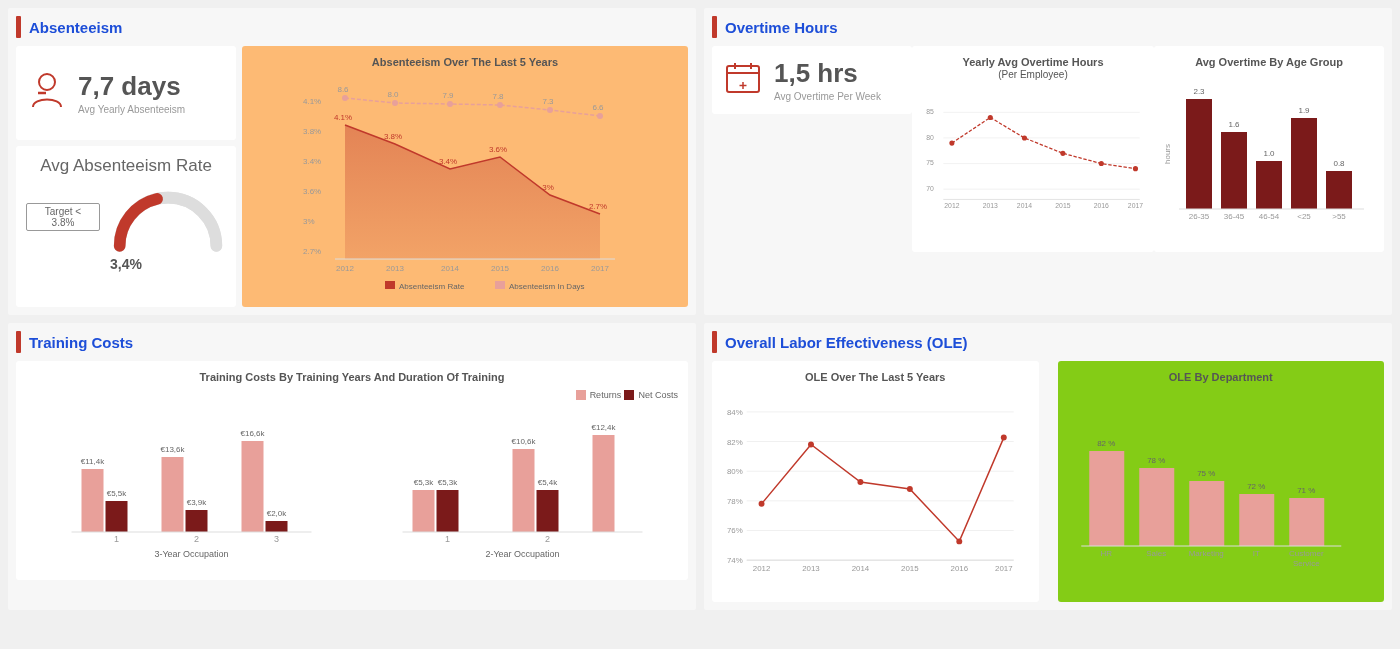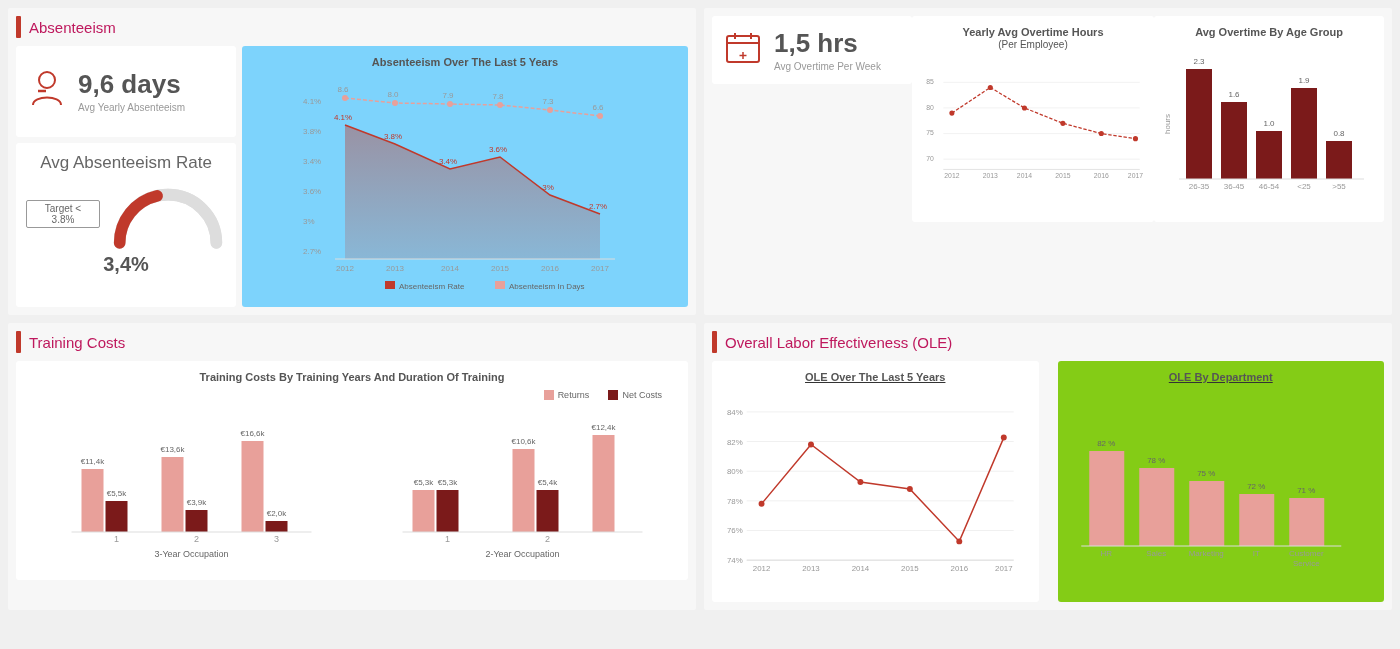--- a/index.html
+++ b/index.html
@@ -30,22 +30,22 @@
       margin-bottom: 8px;
     }
     .section-bar {
       width: 5px;
       height: 22px;
       background: #c0392b;
       border-radius: 1px;
     }
     .section-title {
       font-size: 15px;
-      font-weight: 400;
-      color: #be185d;
+      font-weight: 700;
+      color: #1d4ed8;
     }
 
     
     .absenteeism-content {
       display: grid;
       grid-template-columns: 220px 1fr;
       grid-template-rows: auto auto;
       gap: 6px;
     }
     .stat-card {
@@ -75,21 +75,21 @@
       border-radius: 3px;
       padding: 10px;
       text-align: center;
     }
     .gauge-title {
       font-size: 17px;
       color: #666;
       margin-bottom: 6px;
     }
     .gauge-value-display {
-      font-size: 20px;
+      font-size: 14px;
       font-weight: 700;
       color: #555;
       text-align: center;
       margin-top: 4px;
     }
     .target-label {
       display: inline-block;
       border: 1px solid #999;
       padding: 2px 6px;
       font-size: 10px;
@@ -119,30 +119,29 @@
       background: white;
       border-radius: 3px;
       padding: 10px;
     }
 
     
     .ole-content {
       display: grid;
       grid-template-columns: 1fr 1fr;
       gap: 19px;
-      text-decoration: underline;
     }
 
     .legend-item {
       display: inline-flex;
       align-items: center;
       gap: 4px;
       font-size: 9px;
       color: #666;
-      margin-right: 16px;
+      margin-right: 0;
     }
     .legend-box {
       width: 10px;
       height: 10px;
       display: inline-block;
     }
   </style>
 </head>
 <body>
 
@@ -157,26 +156,26 @@
 
       <div class="stat-card">
         <div class="person-icon">
           <svg width="38" height="38" viewBox="0 0 38 38">
             <circle cx="19" cy="11" r="8" fill="none" stroke="#c0392b" stroke-width="2"></circle>
             <path d="M5 36 C5 26 33 26 33 36" fill="none" stroke="#c0392b" stroke-width="2"></path>
             <line x1="10" y1="22" x2="18" y2="22" stroke="#c0392b" stroke-width="2.5"></line>
           </svg>
         </div>
         <div>
-          <div class="stat-value">9,6 days</div>
+          <div class="stat-value">7,7 days</div>
           <div class="stat-label">Avg Yearly Absenteeism</div>
         </div>
       </div>
 
-      <div class="chart-card" style="grid-row: span 2; background:#7dd3fc; border-radius:3px; padding:10px;">
+      <div class="chart-card" style="grid-row: span 2; background:#fdba74; border-radius:3px; padding:10px;">
         <div class="chart-title">Absenteeism Over The Last 5 Years</div>
         <svg width="100%" height="220" viewBox="0 0 340 220">
 
           <defs>
             <linearGradient id="rateGrad" x1="0" y1="0" x2="0" y2="1">
               <stop offset="0%" stop-color="#c0392b" stop-opacity="0.7"></stop>
               <stop offset="100%" stop-color="#c0392b" stop-opacity="0.3"></stop>
             </linearGradient>
           </defs>
 
@@ -238,20 +237,24 @@
             <path d="M 10 65 A 50 50 0 0 1 110 65" fill="none" stroke="#ddd" stroke-width="12" stroke-linecap="round" stroke-dasharray="157" stroke-dashoffset="0"></path>
             <path d="M 10 65 A 50 50 0 0 1 110 65" fill="none" stroke="#c0392b" stroke-width="12" stroke-linecap="round" stroke-dasharray="157" stroke-dashoffset="90"></path>
           </svg>
         </div>
         <div class="gauge-value-display">3,4%</div>
       </div>
     </div>
   </div>
 
   <div class="section">
+    <div class="section-header">
+      <div class="section-bar"></div>
+      <span class="section-title">Overtime Hours</span>
+    </div>
     <div style="display:grid; grid-template-columns: 200px 1fr 230px; gap:0;">
 
       <div style="display:flex; flex-direction:column; gap:6px;">
         <div class="stat-card">
           <div>
             <svg width="38" height="38" viewBox="0 0 38 38">
               <rect x="3" y="6" width="32" height="26" rx="2" fill="none" stroke="#c0392b" stroke-width="2"></rect>
               <line x1="3" y1="13" x2="35" y2="13" stroke="#c0392b" stroke-width="2"></line>
               <line x1="11" y1="3" x2="11" y2="9" stroke="#c0392b" stroke-width="2"></line>
               <line x1="27" y1="3" x2="27" y2="9" stroke="#c0392b" stroke-width="2"></line>

